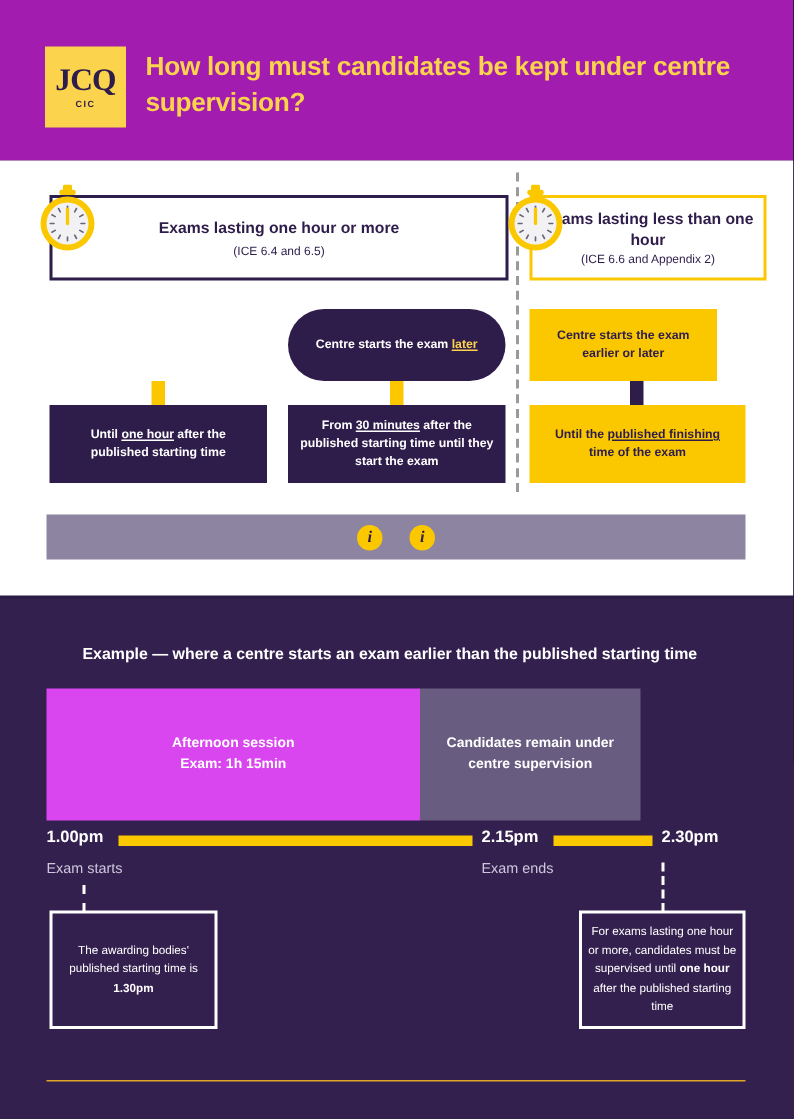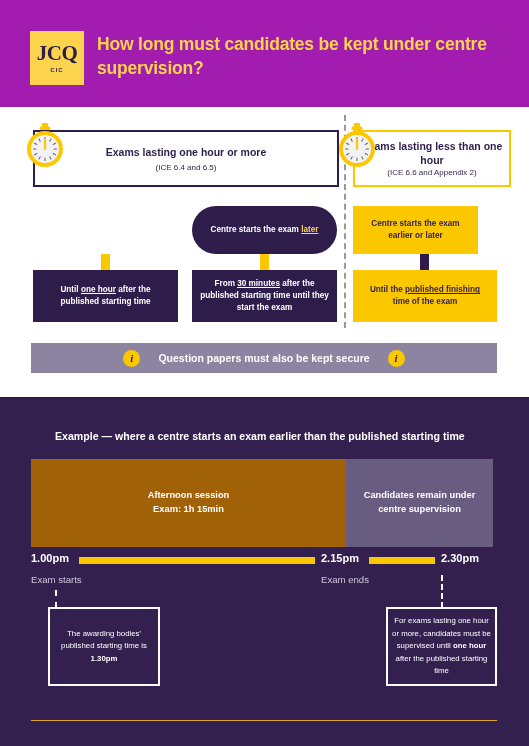--- a/index.html
+++ b/index.html
@@ -192,22 +192,22 @@
     color: #ffffff;
     margin-left: 24px;
   }
   #session-bar {
     position: absolute;
     left: 31px; top: 60px;
     width: 466px; height: 88px;
     display: flex;
   }
   #session-left {
-    width: 315px;
-    background: #a16207;
+    width: 249px;
+    background: #d946ef;
     display: flex;
     align-items: center;
     justify-content: center;
     text-align: center;
     color: #ffffff;
     font-size: 9.3px;
     font-weight: bold;
     line-height: 1.5;
   }
   #session-right {
@@ -263,21 +263,21 @@
     display: flex;
     align-items: center;
     justify-content: center;
     text-align: center;
     color: #ffffff;
     font-size: 7.8px;
     line-height: 1.6;
     padding: 4px;
     box-sizing: border-box;
   }
-  #note-left { left: 48px; top: 607px; width: 112px; height: 79px; }
+  #note-left { left: 33px; top: 607px; width: 112px; height: 79px; }
   #note-right { left: 386px; top: 607px; width: 111px; height: 79px; }
 
   #footer-line {
     position: absolute;
     left: 31px; top: 720px;
     width: 466px; height: 1px;
     background: #e0a528;
   }
 </style>
 </head>
@@ -381,21 +381,20 @@
   </div>
   <div class="connector dark" style="left:420px; top:254px; height:16px;"></div>
   <div class="flowbox yellow" style="left:353px; top:270px; width:144px; height:52px;">
     <span>
       <span>Until the </span><span class="u-dark">published finishing</span><span> time of the exam</span>
     </span>
   </div>
 
   <div id="info-banner">
     <div class="info-dot">i</div>
-    <div class="info-text">Question papers must also be kept secure</div>
     <div class="info-dot">i</div>
   </div>
 
   <div id="example-section">
     <div id="example-title">Example — where a centre starts an exam earlier than the published starting time</div>
 
     <div id="session-bar">
       <div id="session-left">
         <span>
           <span>Afternoon session</span><br>

